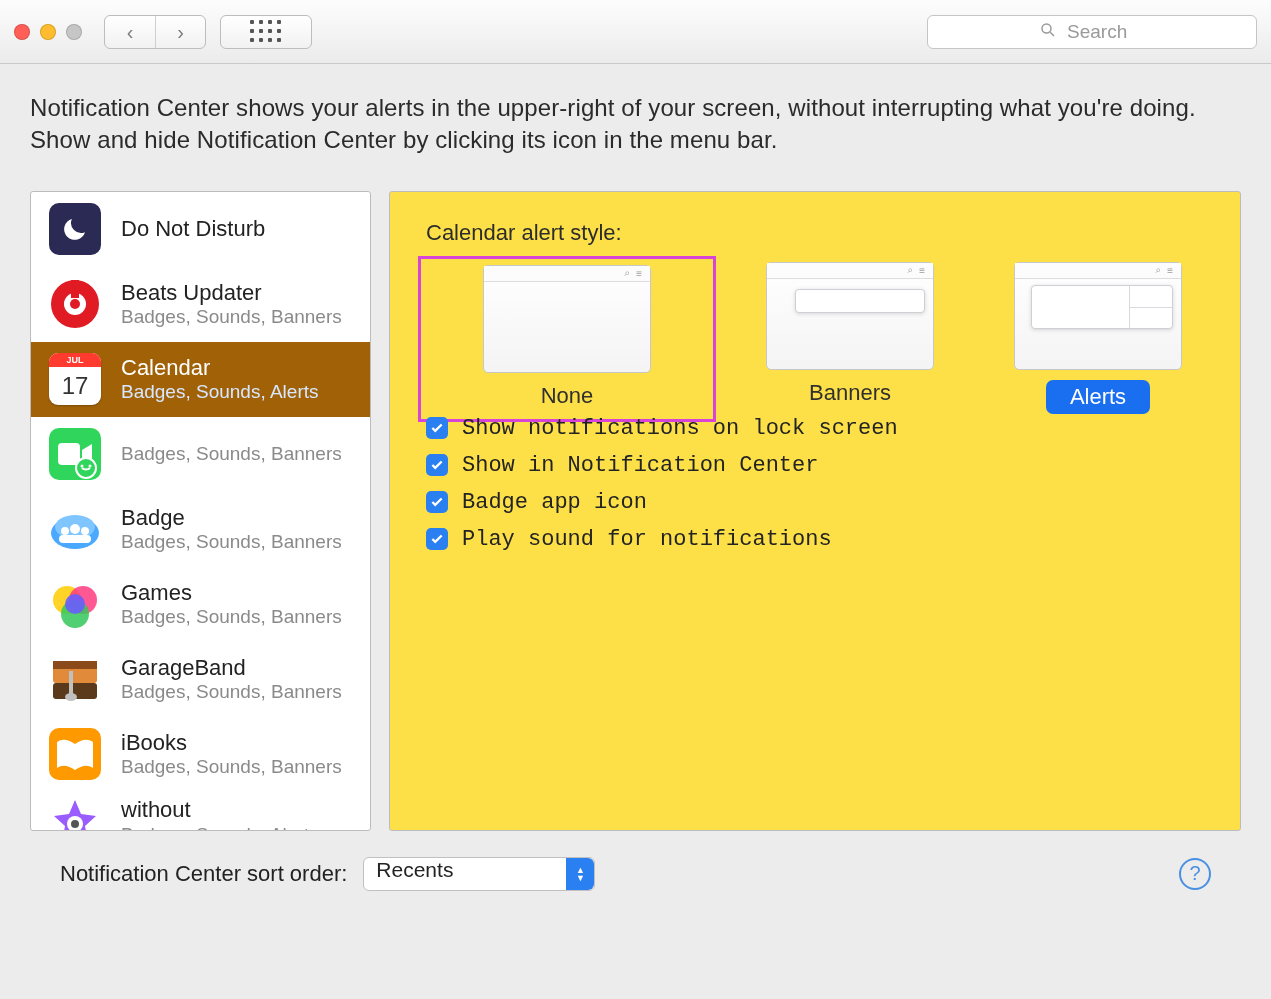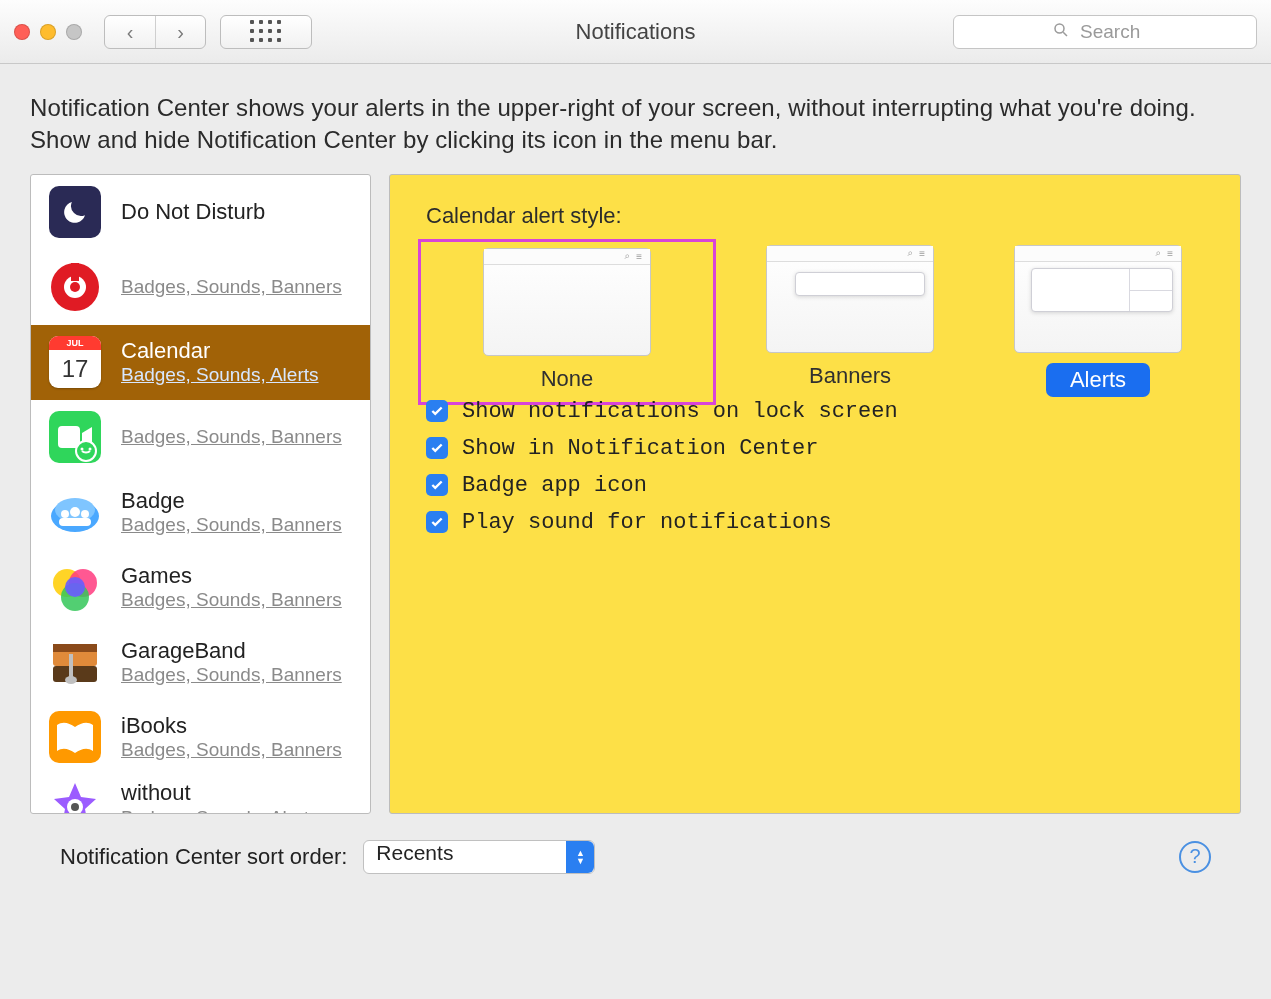--- a/index.html
+++ b/index.html
@@ -24,42 +24,42 @@
     position: relative;
   }
   .traffic { display:flex; gap:10px; margin-right: 22px; }
   .traffic .dot { width:16px; height:16px; border-radius:50%; box-shadow: inset 0 0 0 1px rgba(0,0,0,.15);}
   .dot.red{background:#ff5f57;} .dot.yellow{background:#febc2e;} .dot.green{background:#c6c6c6;}
   .seg { display:flex; border:1px solid #bdbdbd; border-radius:6px; overflow:hidden; height:34px; background:linear-gradient(#fff,#f1f1f1);}
   .seg button { width:50px; border:none; background:transparent; display:flex; align-items:center; justify-content:center; color:#7a7a7a; }
   .seg button + button { border-left:1px solid #cfcfcf;}
   .grid-btn { margin-left:14px; width:92px; height:34px; border:1px solid #bdbdbd; border-radius:6px; background:linear-gradient(#fff,#f1f1f1); display:flex; align-items:center; justify-content:center;}
   .title { position:absolute; left:0; right:0; text-align:center; font-size:22px; color:#444; pointer-events:none;}
-  .search-wrap { margin-left:auto; width:304px; height:34px; border:1px solid #c5c5c5; border-radius:6px; background:#fff; display:flex; align-items:center; justify-content:center; color:#9a9a9a; gap:8px;}
+  .search-wrap { margin-left:auto; width:330px; height:34px; border:1px solid #c5c5c5; border-radius:6px; background:#fff; display:flex; align-items:center; justify-content:center; color:#9a9a9a; gap:8px;}
   .search-wrap input { border:none; outline:none; font-size:19px; color:#333; width:80px; background:transparent;}
   .search-wrap input::placeholder{color:#9a9a9a;}
   .chev { font-size:20px; line-height:1; }
 
   
   .content { padding: 28px 30px 10px 30px; }
   .intro { font-size: 24px; line-height:1.35; color:#2b2b2b; letter-spacing:.1px;}
-  .panes { display:flex; gap:18px; margin-top:17px;justify-content:flex-end; }
+  .panes { display:flex; gap:18px; margin-top:34px;justify-content:flex-end; }
   
   .sidebar {
     width: 428px; height: 640px;
     background:#fff; border:1px solid #bcbcbc; border-radius:3px;
     overflow:hidden; position:relative;
   }
   .app-row { display:flex; align-items:center; height:75px; padding:0 18px; gap:20px; border-bottom:0; }
   .app-row.selected { background:#a16207; color:#fff;}
   .app-row .icon { width:52px; height:52px; flex:none; border-radius:10px; display:flex; align-items:center; justify-content:center; font-size:28px; color:#fff;}
   .app-row .txt { display:flex; flex-direction:column; line-height:1.2;}
   .app-row .name { font-size:22px; color:#222;}
   .app-row.selected .name { color:#fff;}
-  .app-row .sub { font-size:19px; color:#8a8a8a;text-decoration:underline;}
+  .app-row .sub { font-size:19px; color:#8a8a8a;}
   .app-row.selected .sub { color:#d7e7ff;}
   
   .ic-dnd{background:#2a2a55;} .ic-dnd svg{width:30px;height:30px;}
   .ic-beats{background:#fff;border:none;}
   .ic-cal{background:#fff;box-shadow:0 1px 2px rgba(0,0,0,.25);}
   .ic-ft{background:#2fd65b;border-radius:11px;}
   .ic-fam{background:#fff;}
   .ic-games{background:#fff;}
   .ic-gb{background:#fff;}
   .ic-ib{background:#ff9900;border-radius:11px;}
@@ -141,21 +141,20 @@
         <i></i>
         <i></i>
         <i></i>
         <i></i>
         <i></i>
         <i></i>
         <i></i>
         <i></i>
       </div>
   </div>
-  <div class="title">Notifications</div>
   <div class="search-wrap">
     <span class="mag">
       <svg viewBox="0 0 24 24" fill="none" stroke-width="2">
           <circle cx="10" cy="10" r="6"></circle>
           <line x1="15" y1="15" x2="20" y2="20"></line>
         </svg>
     </span>
     <input placeholder="Search" style="">
   </div>
 </div>
@@ -179,20 +178,21 @@
       <div class="app-row">
         <div class="icon ic-beats">
           <svg viewBox="0 0 52 52">
               <circle cx="26" cy="26" r="24" fill="#e01b24"></circle>
               <circle cx="26" cy="26" r="11" fill="#fff"></circle>
               <circle cx="26" cy="26" r="5" fill="#e01b24"></circle>
               <rect x="22" y="2" width="8" height="18" fill="#e01b24"></rect>
             </svg>
         </div>
         <div class="txt">
+            <span class="name">Beats Updater</span>
             <span class="sub">Badges, Sounds, Banners</span>
           </div>
       </div>
       <div class="app-row selected">
         <div class="icon ic-cal" style="flex-direction:column;border-radius:9px;overflow:hidden;">
           <div style="background:#ff3b30;font-size:9px;font-weight:600;width:100%;text-align:center;padding:2px 0;">JUL</div>
           <div style="color:#333;font-size:24px;font-weight:300;flex:1;display:flex;align-items:center;">17</div>
         </div>
         <div class="txt">
             <span class="name">Calendar</span>

